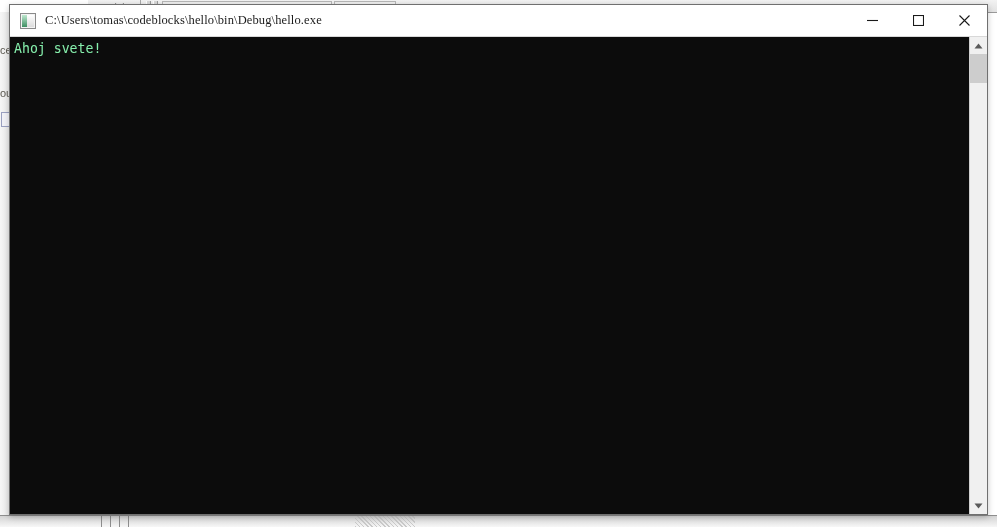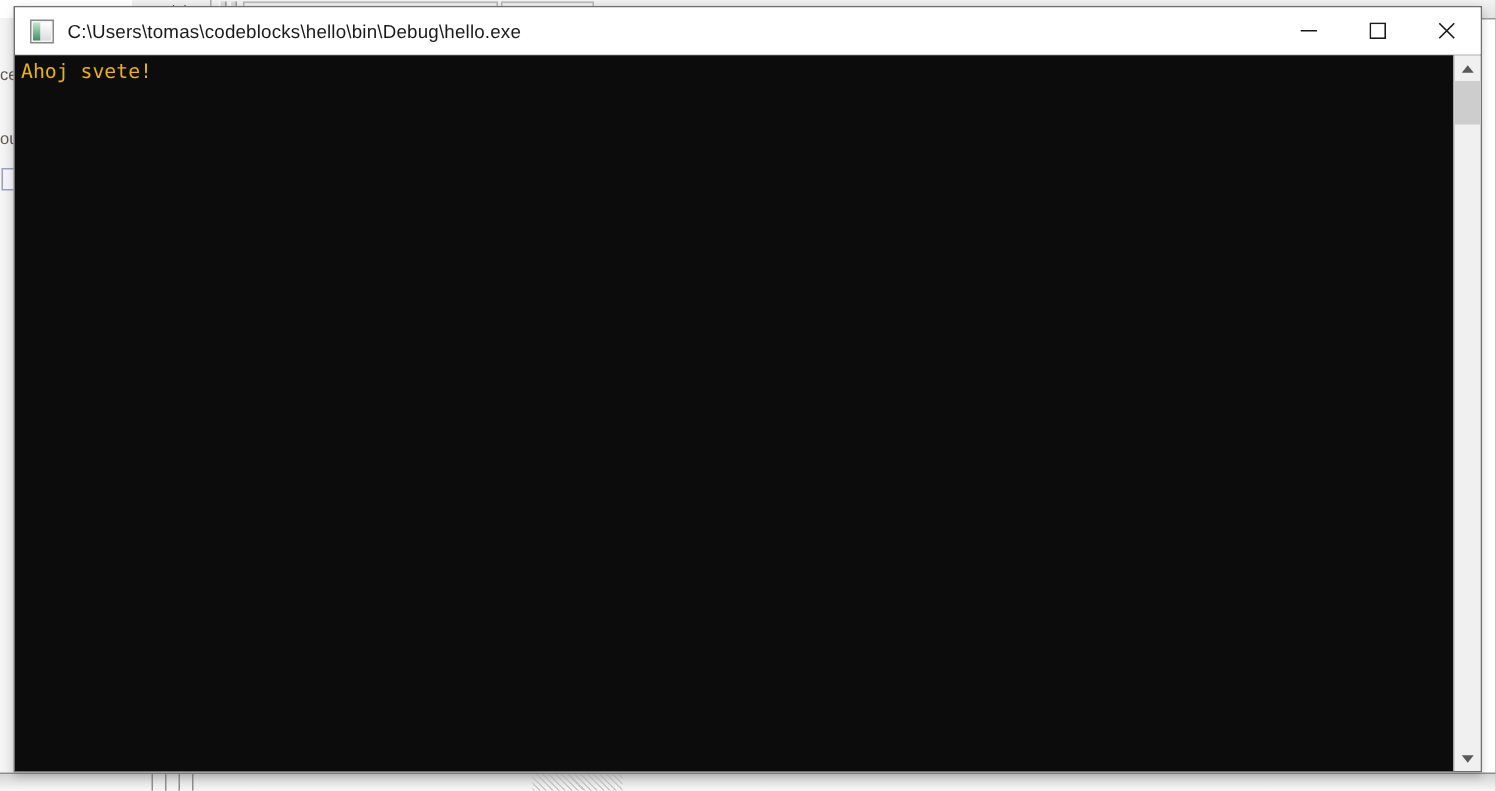--- a/index.html
+++ b/index.html
@@ -118,20 +118,21 @@
   }
 
   .titlebar {
     height: 31px;
     flex: 0 0 31px;
     background: #ffffff;
     display: flex;
     align-items: center;
     position: relative;
     user-select: none;
+    font-family: Liberation Serif, serif;
   }
   .title-icon {
     width: 16px; height: 16px;
     margin-left: 10px;
     margin-right: 9px;
     flex: 0 0 16px;
     position: relative;
     background: #f4f4f4;
     border: 1px solid #8a8a8a;
     box-sizing: border-box;
@@ -184,21 +185,21 @@
     flex: 1 1 auto;
     background: #0c0c0c;
     padding: 4px 0 0 4px;
     overflow: hidden;
     min-width: 0;
   }
   .console-line {
     font-family: "DejaVu Sans Mono", monospace;
     font-size: 13.2px;
     line-height: 16px;
-    color: #eab308;
+    color: #86efac;
     white-space: pre;
     letter-spacing: 0px;
   }
   .console-line.blank { color: transparent; }
 
   
   .vscroll {
     flex: 0 0 17px;
     width: 17px;
     background: #f0f0f0;

